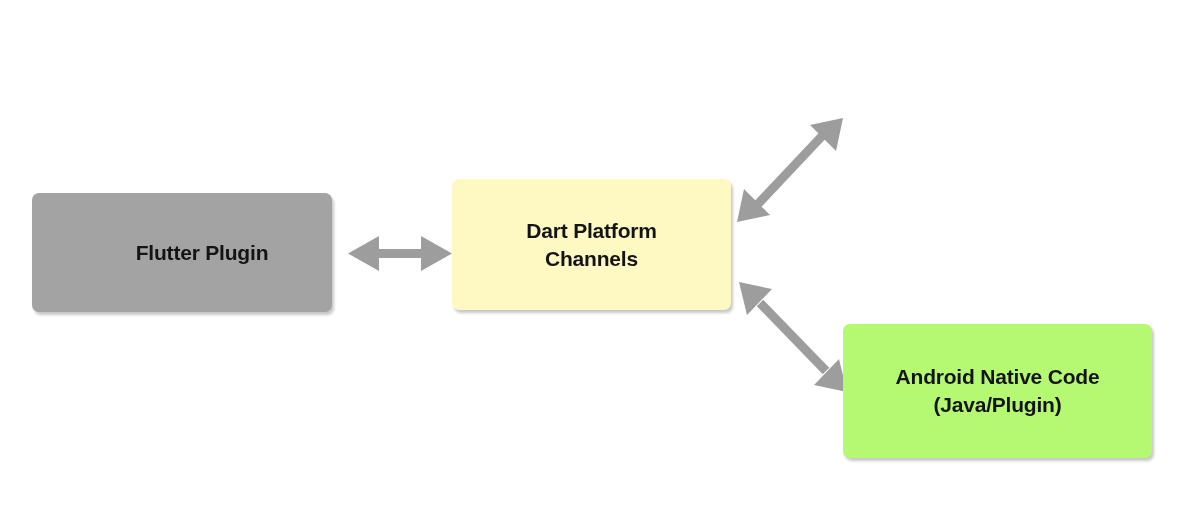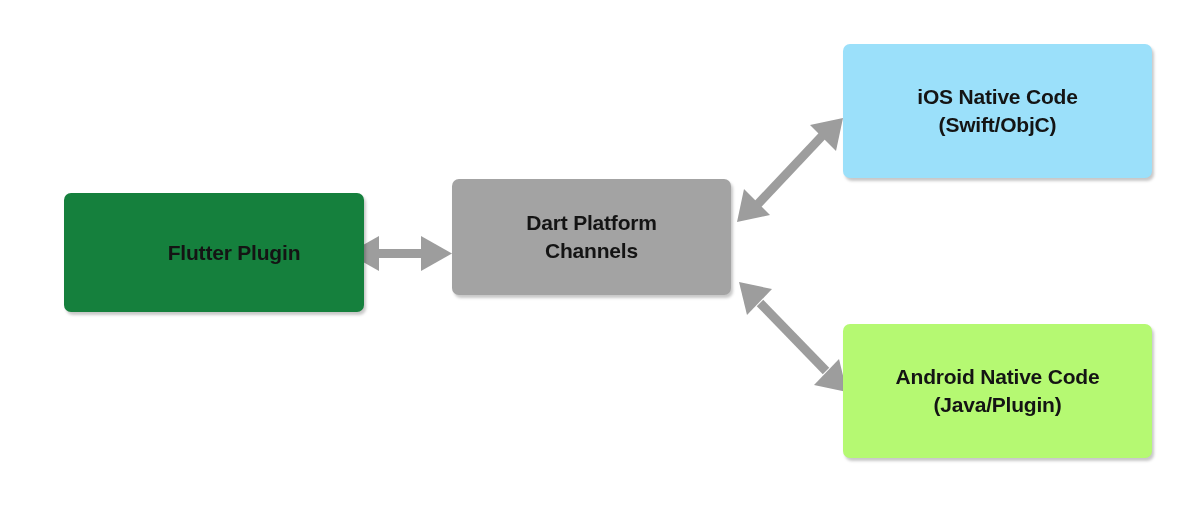--- a/index.html
+++ b/index.html
@@ -32,27 +32,27 @@
     line-height: 1.32;
     letter-spacing: -0.2px;
     box-shadow: 2px 3px 3px rgba(0,0,0,0.22);
     user-select: none;
   }
   .node .label {
     padding: 0 10px;
     white-space: pre-line;
   }
   #node-flutter-plugin {
-    left: 64px;  top: 193px;  width: 300px; height: 119px;
-    background: #15803d;
+    left: 32px;  top: 193px;  width: 300px; height: 119px;
+    background: #a3a3a3;
     padding-left: 40px;
   }
   #node-dart-platform-channels {
-    left: 452px; top: 179px; width: 279px; height: 116px;
-    background: #a3a3a3;
+    left: 452px; top: 179px; width: 279px; height: 131px;
+    background: #fef9c3;
   }
   #node-ios-native-code {
     left: 843px; top: 44px;  width: 309px; height: 134px;
     background: #9be0fa;
   }
   #node-android-native-code {
     left: 843px; top: 324px; width: 309px; height: 134px;
     background: #b5f972;
   }
   #edges {
@@ -100,23 +100,19 @@
 
   <div class="node" id="node-flutter-plugin">
     <span class="label">Flutter Plugin</span>
   </div>
 
   <div class="node" id="node-dart-platform-channels">
     <span class="label">Dart Platform
 Channels</span>
   </div>
 
-  <div class="node" id="node-ios-native-code">
-    <span class="label">iOS Native Code
-(Swift/ObjC)</span>
-  </div>
 
   <div class="node" id="node-android-native-code">
     <span class="label">Android Native Code
 (Java/Plugin)</span>
   </div>
 
 </div>
 
 </body></html>

